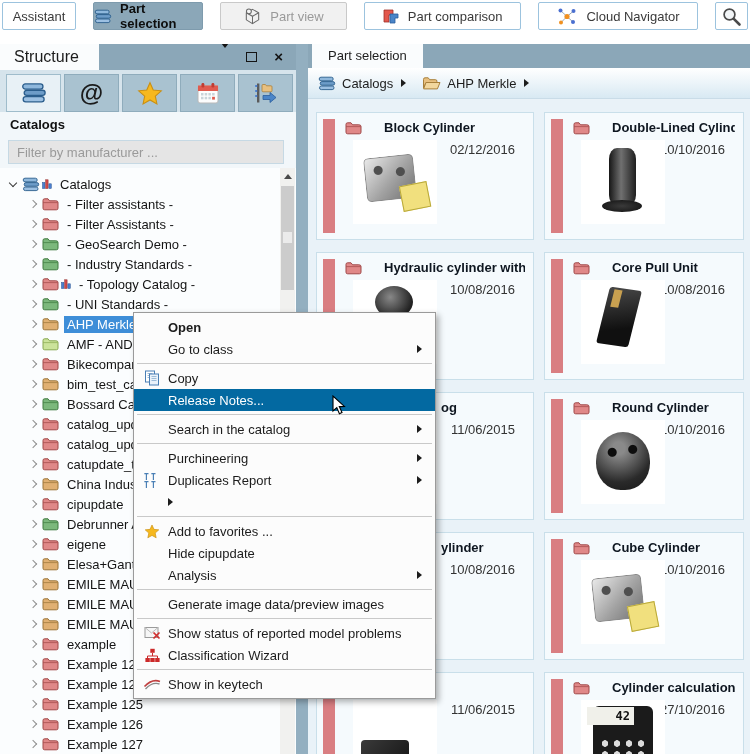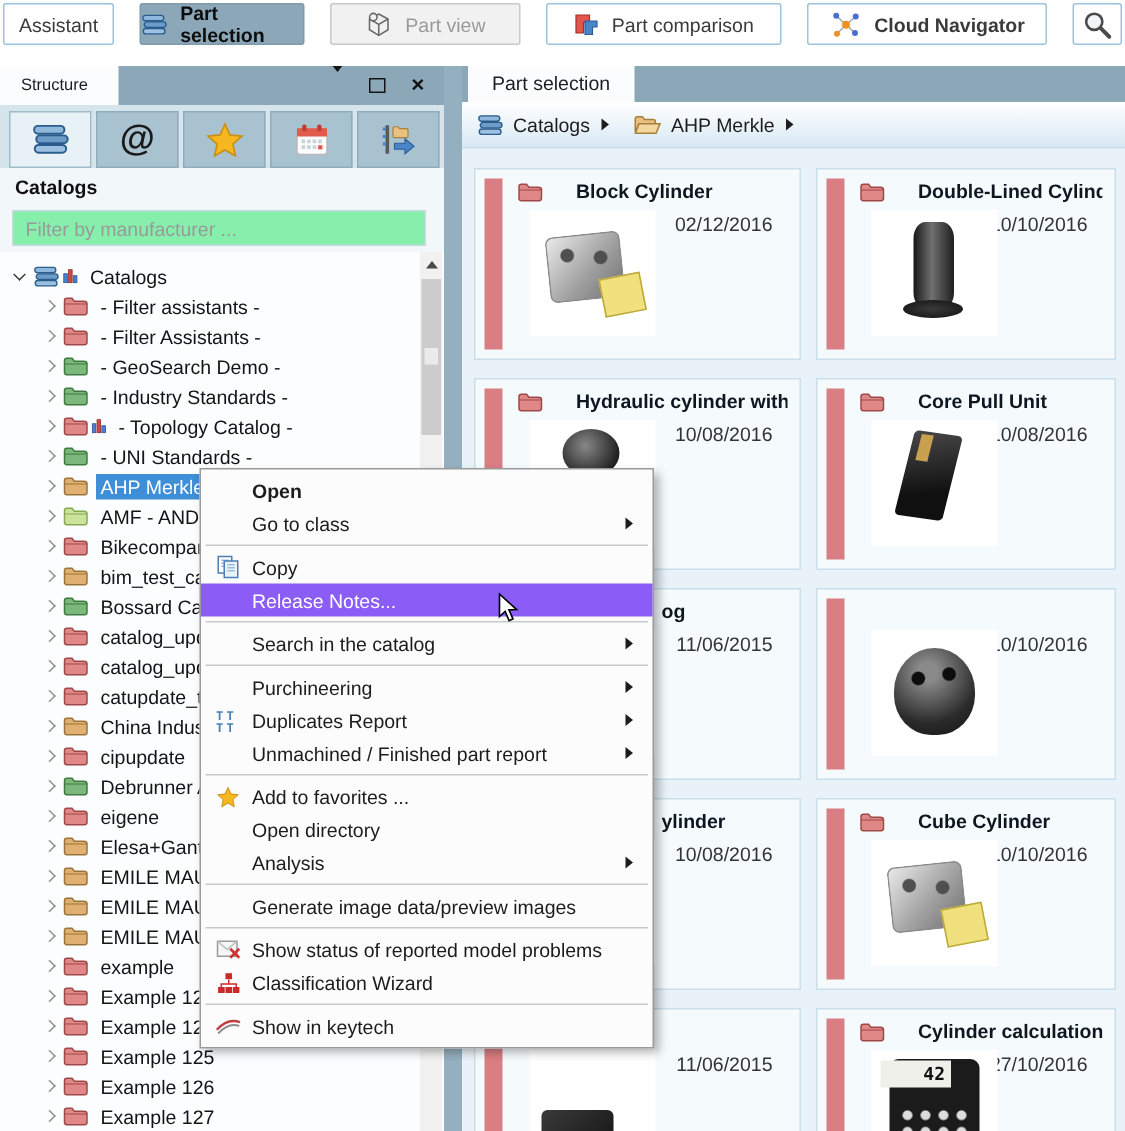--- a/index.html
+++ b/index.html
@@ -12,35 +12,35 @@
   .tab{box-sizing:border-box;height:28px;border:1px solid #9CC3DE;border-radius:2px;
     display:flex;align-items:center;justify-content:center;gap:8px;font-size:13px;color:#3a3a3a;background:#fff}
   .tab.active{background:#8BA7B8;border-color:#7E9BAD;font-weight:bold;color:#0d0d0d}
   .tab.disabled{background:#F1F1F1;border-color:#C9C9C9;color:#9a9a9a}
   .search-tab{margin-left:auto;width:36px}
   .slate-strip{position:absolute;top:30px;left:0;width:750px;height:14px;background:#8BA7B8}
 
   
   .left-panel{position:absolute;top:44px;left:0;width:296px;height:710px;background:#FBFDFE}
   .panel-titlebar{height:26px;background:#8BA7B8;display:flex;align-items:center}
-  .panel-tab{height:26px;background:#FAFCFD;padding:0 20px 0 14px;line-height:26px;font-size:11px;color:#1d1d1d}
+  .panel-tab{height:26px;background:#FAFCFD;padding:0 20px 0 14px;line-height:26px;font-size:16px;color:#1d1d1d}
   .win-btns{margin-left:auto;display:flex;align-items:center;gap:17px;padding-right:13px}
   .wb-tri{width:0;height:0;border:4px solid transparent;border-top:5px solid #141414;margin-top:5px}
   .wb-box{width:9px;height:8px;border:1.5px solid #141414;display:block}
   .wb-x{font-size:15px;font-weight:bold;color:#141414;line-height:1}
 
   .icon-tabs{height:42px;background:#D6E4EC;display:flex;gap:3px;padding:4px 0 0 6px;box-sizing:border-box}
   .itab{width:55px;height:38px;background:#A9C2D0;border:1px solid #8FACBC;display:flex;
     align-items:center;justify-content:center;box-sizing:border-box}
   .itab.selected{background:#E8F1F6;border-color:#9FBCCB}
 
   .catalogs-heading{height:26px;line-height:26px;padding-left:10px;font-weight:bold;font-size:13px;color:#101010;background:#F2F7FA}
   .filter-row{height:30px;background:#F2F7FA;padding:2px 12px 0 8px;box-sizing:border-box}
   .filter-row input{width:100%;height:24px;border:1px solid #C6D9E4;box-sizing:border-box;padding:0 8px;
-    font:13px "Liberation Sans",sans-serif;color:#444;background:#86efac}
+    font:13px "Liberation Sans",sans-serif;color:#444;background:#e5e5e5}
   .filter-row input::placeholder{color:#9a9a9a}
 
   .tree{position:absolute;top:124px;bottom:0;left:0;right:16px;overflow:hidden;padding-top:6px}
   .trow{height:20px;display:flex;align-items:center;white-space:nowrap}
   .chev{width:16px;display:flex;align-items:center}
   .chev::before{content:"";display:block;width:5px;height:5px;border-right:1.7px solid #8f8f8f;
     border-bottom:1.7px solid #8f8f8f;transform:rotate(-45deg);margin-left:4px}
   .trow.expanded .chev::before{transform:rotate(45deg);border-color:#3a3a3a;margin-top:-3px}
   .trow .chev{margin-left:26px}
   .trow.root .chev{margin-left:6px}
@@ -107,21 +107,21 @@
     font:bold 12px "DejaVu Sans Mono",monospace;text-align:right;line-height:18px;padding-right:4px;box-sizing:border-box;color:#111}
   .im-dark .shape{left:8px;top:40px;width:48px;height:44px;border-radius:4px;background:linear-gradient(135deg,#3a3a3a,#0d0d0d)}
 
   
   .context-menu{position:absolute;left:133px;top:312px;width:303px;background:#FCFCFC;border:1px solid #9a9a9a;
     box-shadow:3px 3px 6px rgba(0,0,0,.3);padding:3px 0;z-index:50;box-sizing:border-box}
   .menu-item{height:22px;display:flex;align-items:center;padding:0 6px;font-size:13px;color:#1c1c1c}
   .mi-icon{width:24px;display:flex;justify-content:center;align-items:center;margin-right:4px;flex:none}
   .mi-label{flex:1;white-space:nowrap;overflow:hidden}
   .menu-item.bold .mi-label{font-weight:bold}
-  .menu-item.hl{background:#8b5cf6;color:#fff}
+  .menu-item.hl{background:#0369a1;color:#fff}
   .mi-arrow{width:0;height:0;border:4px solid transparent;border-left:5px solid #1c1c1c;margin-right:3px;flex:none}
   .menu-sep{border-top:1px solid #C9C9C9;margin:3px 3px}
 
   .cursor{position:absolute;left:332px;top:395px;z-index:60}
   .ic{display:inline-flex;align-items:center}
 </style>
 </head>
 <body>
 
 <div class="screen">
@@ -155,21 +155,21 @@
       </div>
       <div class="tab normal" style="width: 174px;">
         <span class="ic">
           <svg width="18" height="17" viewBox="0 0 18 17">
             <path d="M2 2 h9 v5 h-4 v7 h-5 z" fill="#E2574C" stroke="#A03028" stroke-width="0.8"></path>
             <path d="M8 6 h8 v4 h-3 v5 h-5 z" fill="#4A85C8" stroke="#2A5D9C" stroke-width="0.8"></path>
           </svg>
         </span>
         <span>Part comparison</span>
       </div>
-      <div class="tab normal" style="width: 178px; font-weight: bold;">
+      <div class="tab normal" style="width: 178px;">
         <span class="ic">
           <svg width="22" height="19" viewBox="0 0 22 19">
             <g stroke="#9aa8b4" stroke-width="1">
               <path d="M11 9.5 L4.5 3.5 M11 9.5 L17.5 4 M11 9.5 L5 15.5 M11 9.5 L17 15"></path>
             </g>
             <circle cx="11" cy="9.5" r="2.6" fill="#F09020"></circle>
             <circle cx="4.5" cy="3.5" r="2" fill="#4A6FD0"></circle>
             <circle cx="17.5" cy="4" r="2" fill="#4A6FD0"></circle>
             <circle cx="5" cy="15.5" r="2" fill="#F09020"></circle>
             <circle cx="17" cy="15" r="2" fill="#4A6FD0"></circle>
@@ -734,20 +734,29 @@
           <div class="card-head">
             <span class="card-title">og</span>
           </div>
           <div class="card-date">11/06/2015</div>
           <div class="imgbox im-bottle">
             <div class="shape"></div>
           </div>
         </div>
         <div class="card">
           <div class="card-bar"></div>
+          <div class="card-head">
+            <span class="ic">
+              <svg width="17" height="14" viewBox="0 0 17 14">
+                <path d="M1 3.4 Q1 1.8 2.6 1.8 h3.4 l1.6 2 h6.2 Q16 3.8 16 5.4 v5.8 q0 1.6 -1.6 1.6 H2.6 Q1 12.8 1 11.2 Z" fill="#E08888" stroke="#A04848" stroke-width="1"></path>
+                <path d="M1.2 5.6 H15.8" stroke="#A04848" stroke-width="0.7"></path>
+              </svg>
+            </span>
+            <span class="card-title">Round Cylinder</span>
+          </div>
           <div class="card-date">10/10/2016</div>
           <div class="imgbox im-round">
             <div class="shape"></div>
           </div>
         </div>
         <div class="card partial">
           <div class="card-bar"></div>
           <div class="card-head">
             <span class="card-title">ylinder</span>
           </div>
@@ -853,35 +862,34 @@
               <text x="0" y="15">T</text>
               <text x="7" y="15">T</text>
             </g>
           </svg>
         </span>
         <span class="mi-label">Duplicates Report</span>
         <span class="mi-arrow"></span>
       </div>
       <div class="menu-item">
         <span class="mi-icon"></span>
-        <span class="mi-label">Unmachined / Finished part report</span>
         <span class="mi-arrow"></span>
       </div>
       <div class="menu-sep"></div>
       <div class="menu-item">
         <span class="mi-icon">
           <svg width="16" height="15" viewBox="0 0 24 23">
             <path d="M12 1.5 L15 8.2 L22.4 9 L16.9 13.9 L18.4 21.2 L12 17.5 L5.6 21.2 L7.1 13.9 L1.6 9 L9 8.2 Z" fill="#F6B81E" stroke="#C98F12" stroke-width="1"></path>
           </svg>
         </span>
         <span class="mi-label">Add to favorites ...</span>
       </div>
       <div class="menu-item">
         <span class="mi-icon"></span>
-        <span class="mi-label">Open directory</span>
+        <span class="mi-label">Hide cipupdate</span>
       </div>
       <div class="menu-item">
         <span class="mi-icon"></span>
         <span class="mi-label">Analysis</span>
         <span class="mi-arrow"></span>
       </div>
       <div class="menu-sep"></div>
       <div class="menu-item">
         <span class="mi-icon"></span>
         <span class="mi-label">Generate image data/preview images</span>

